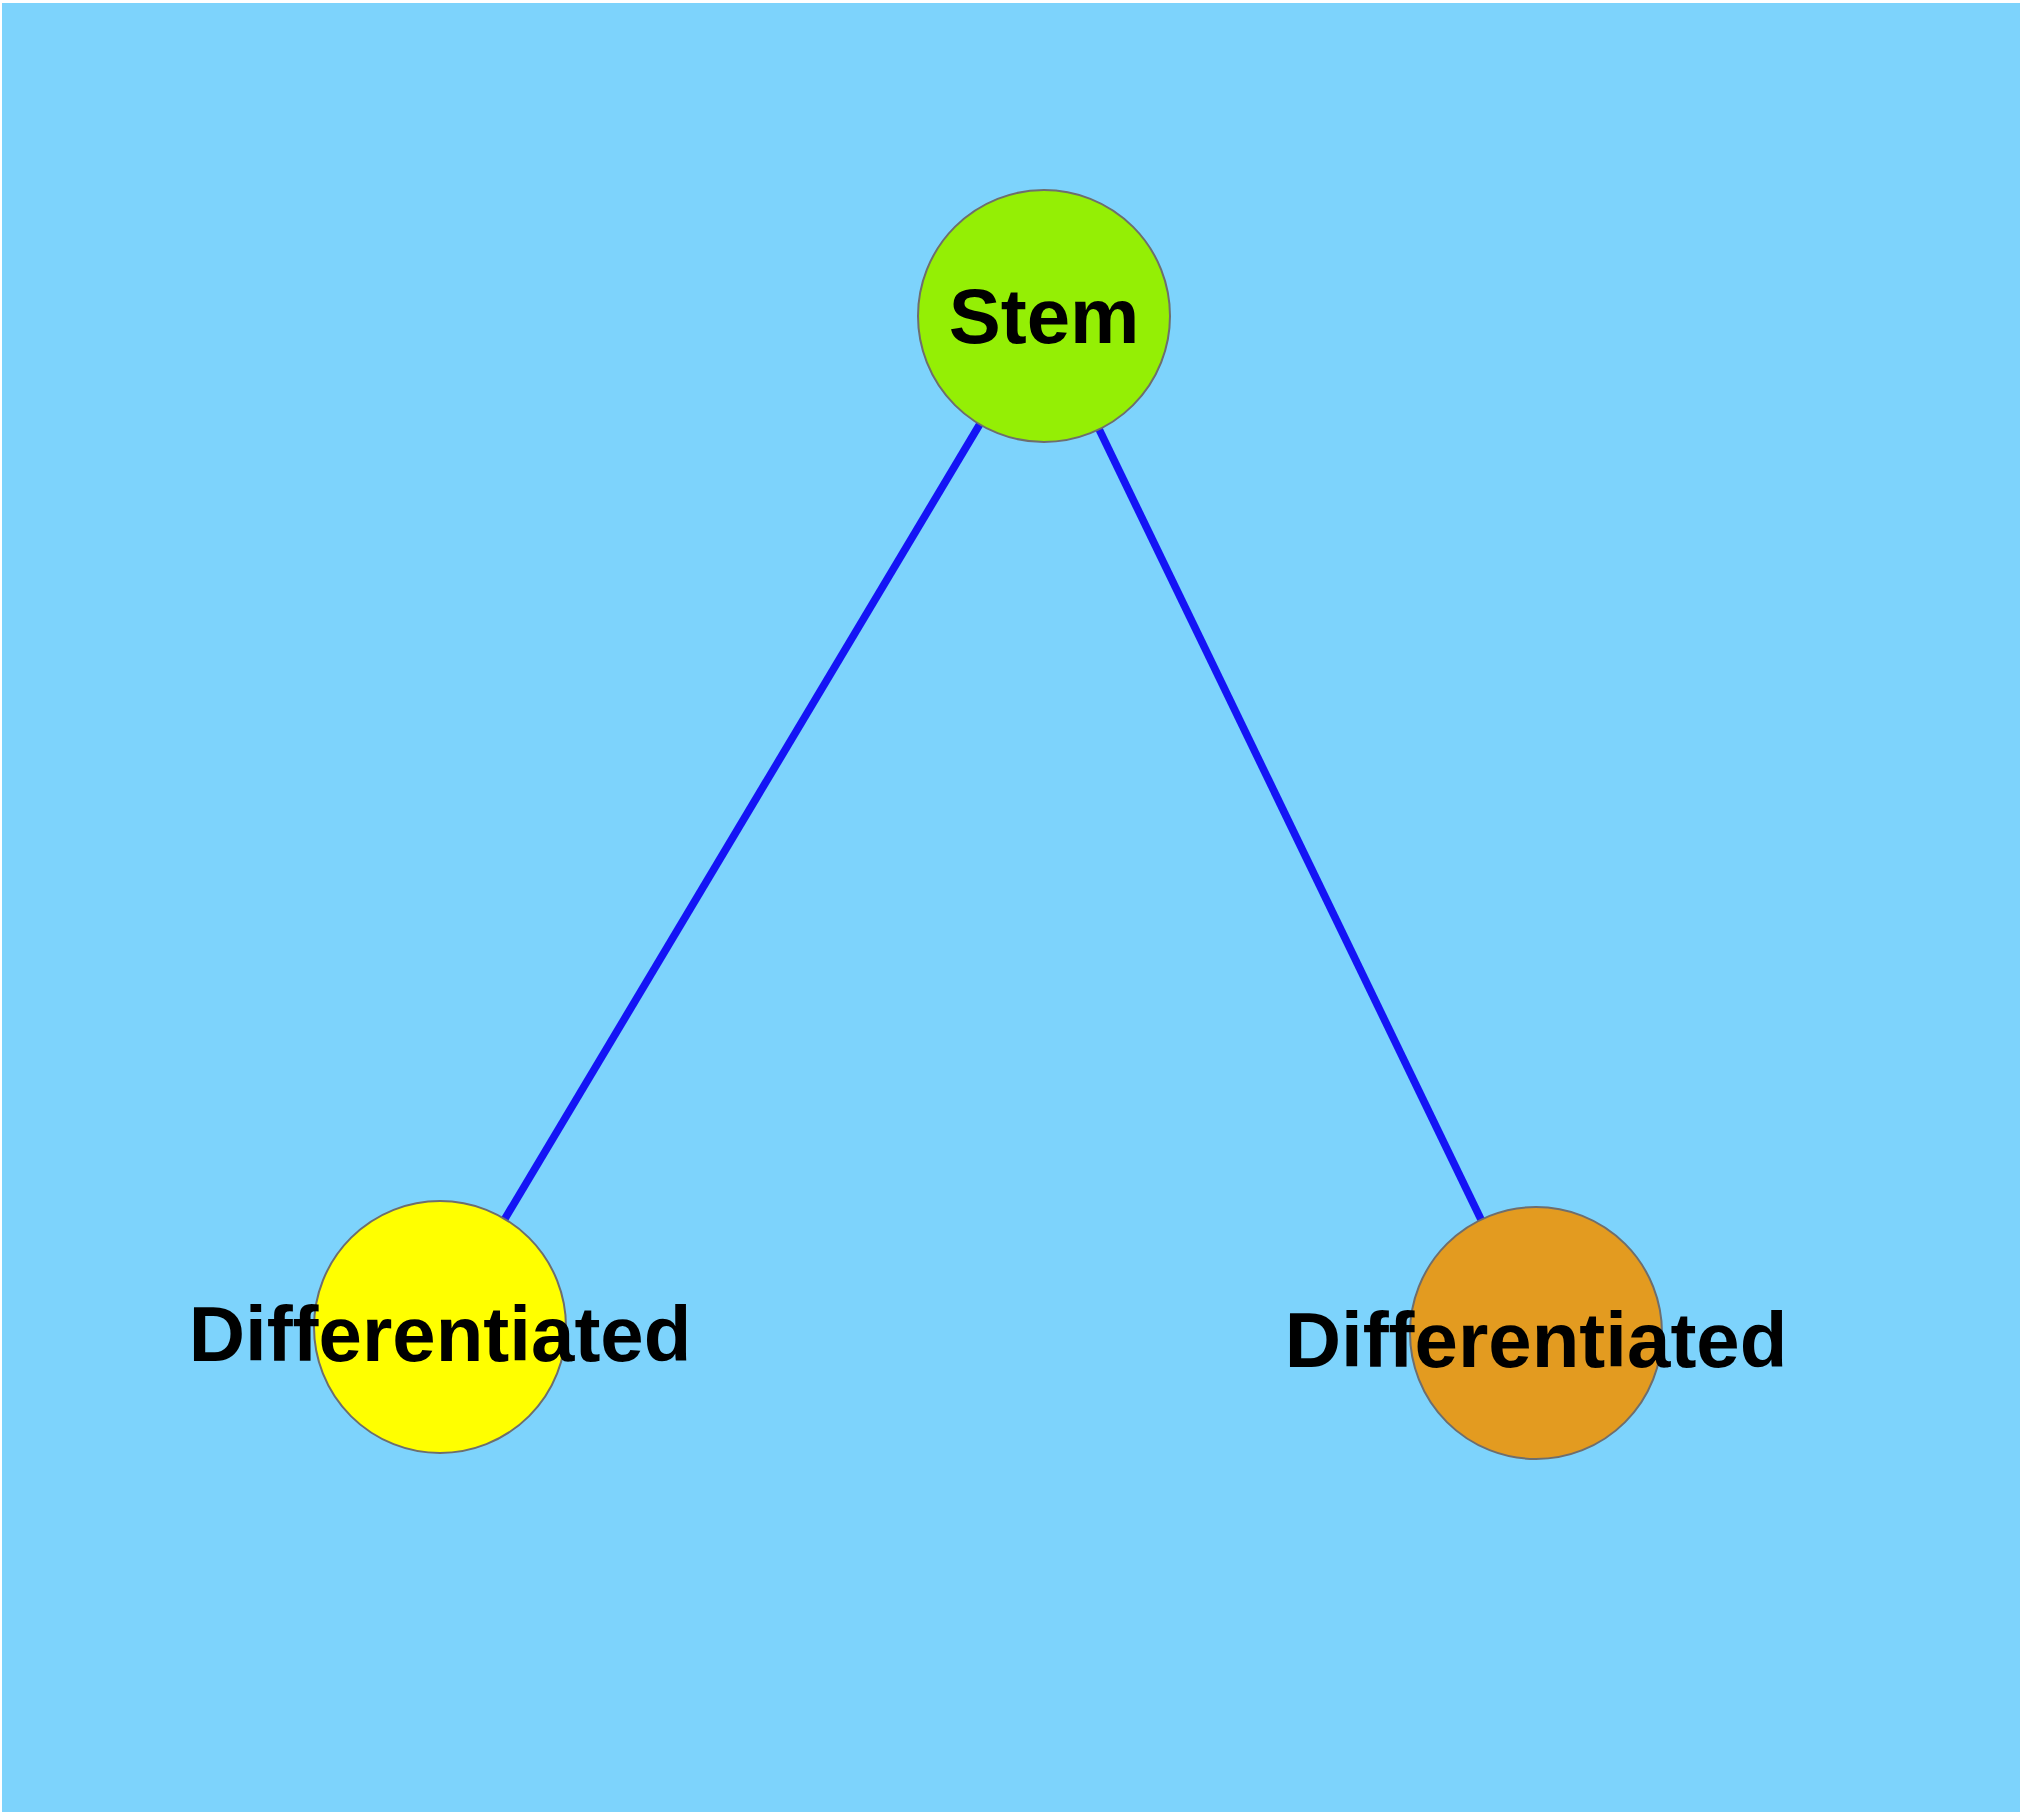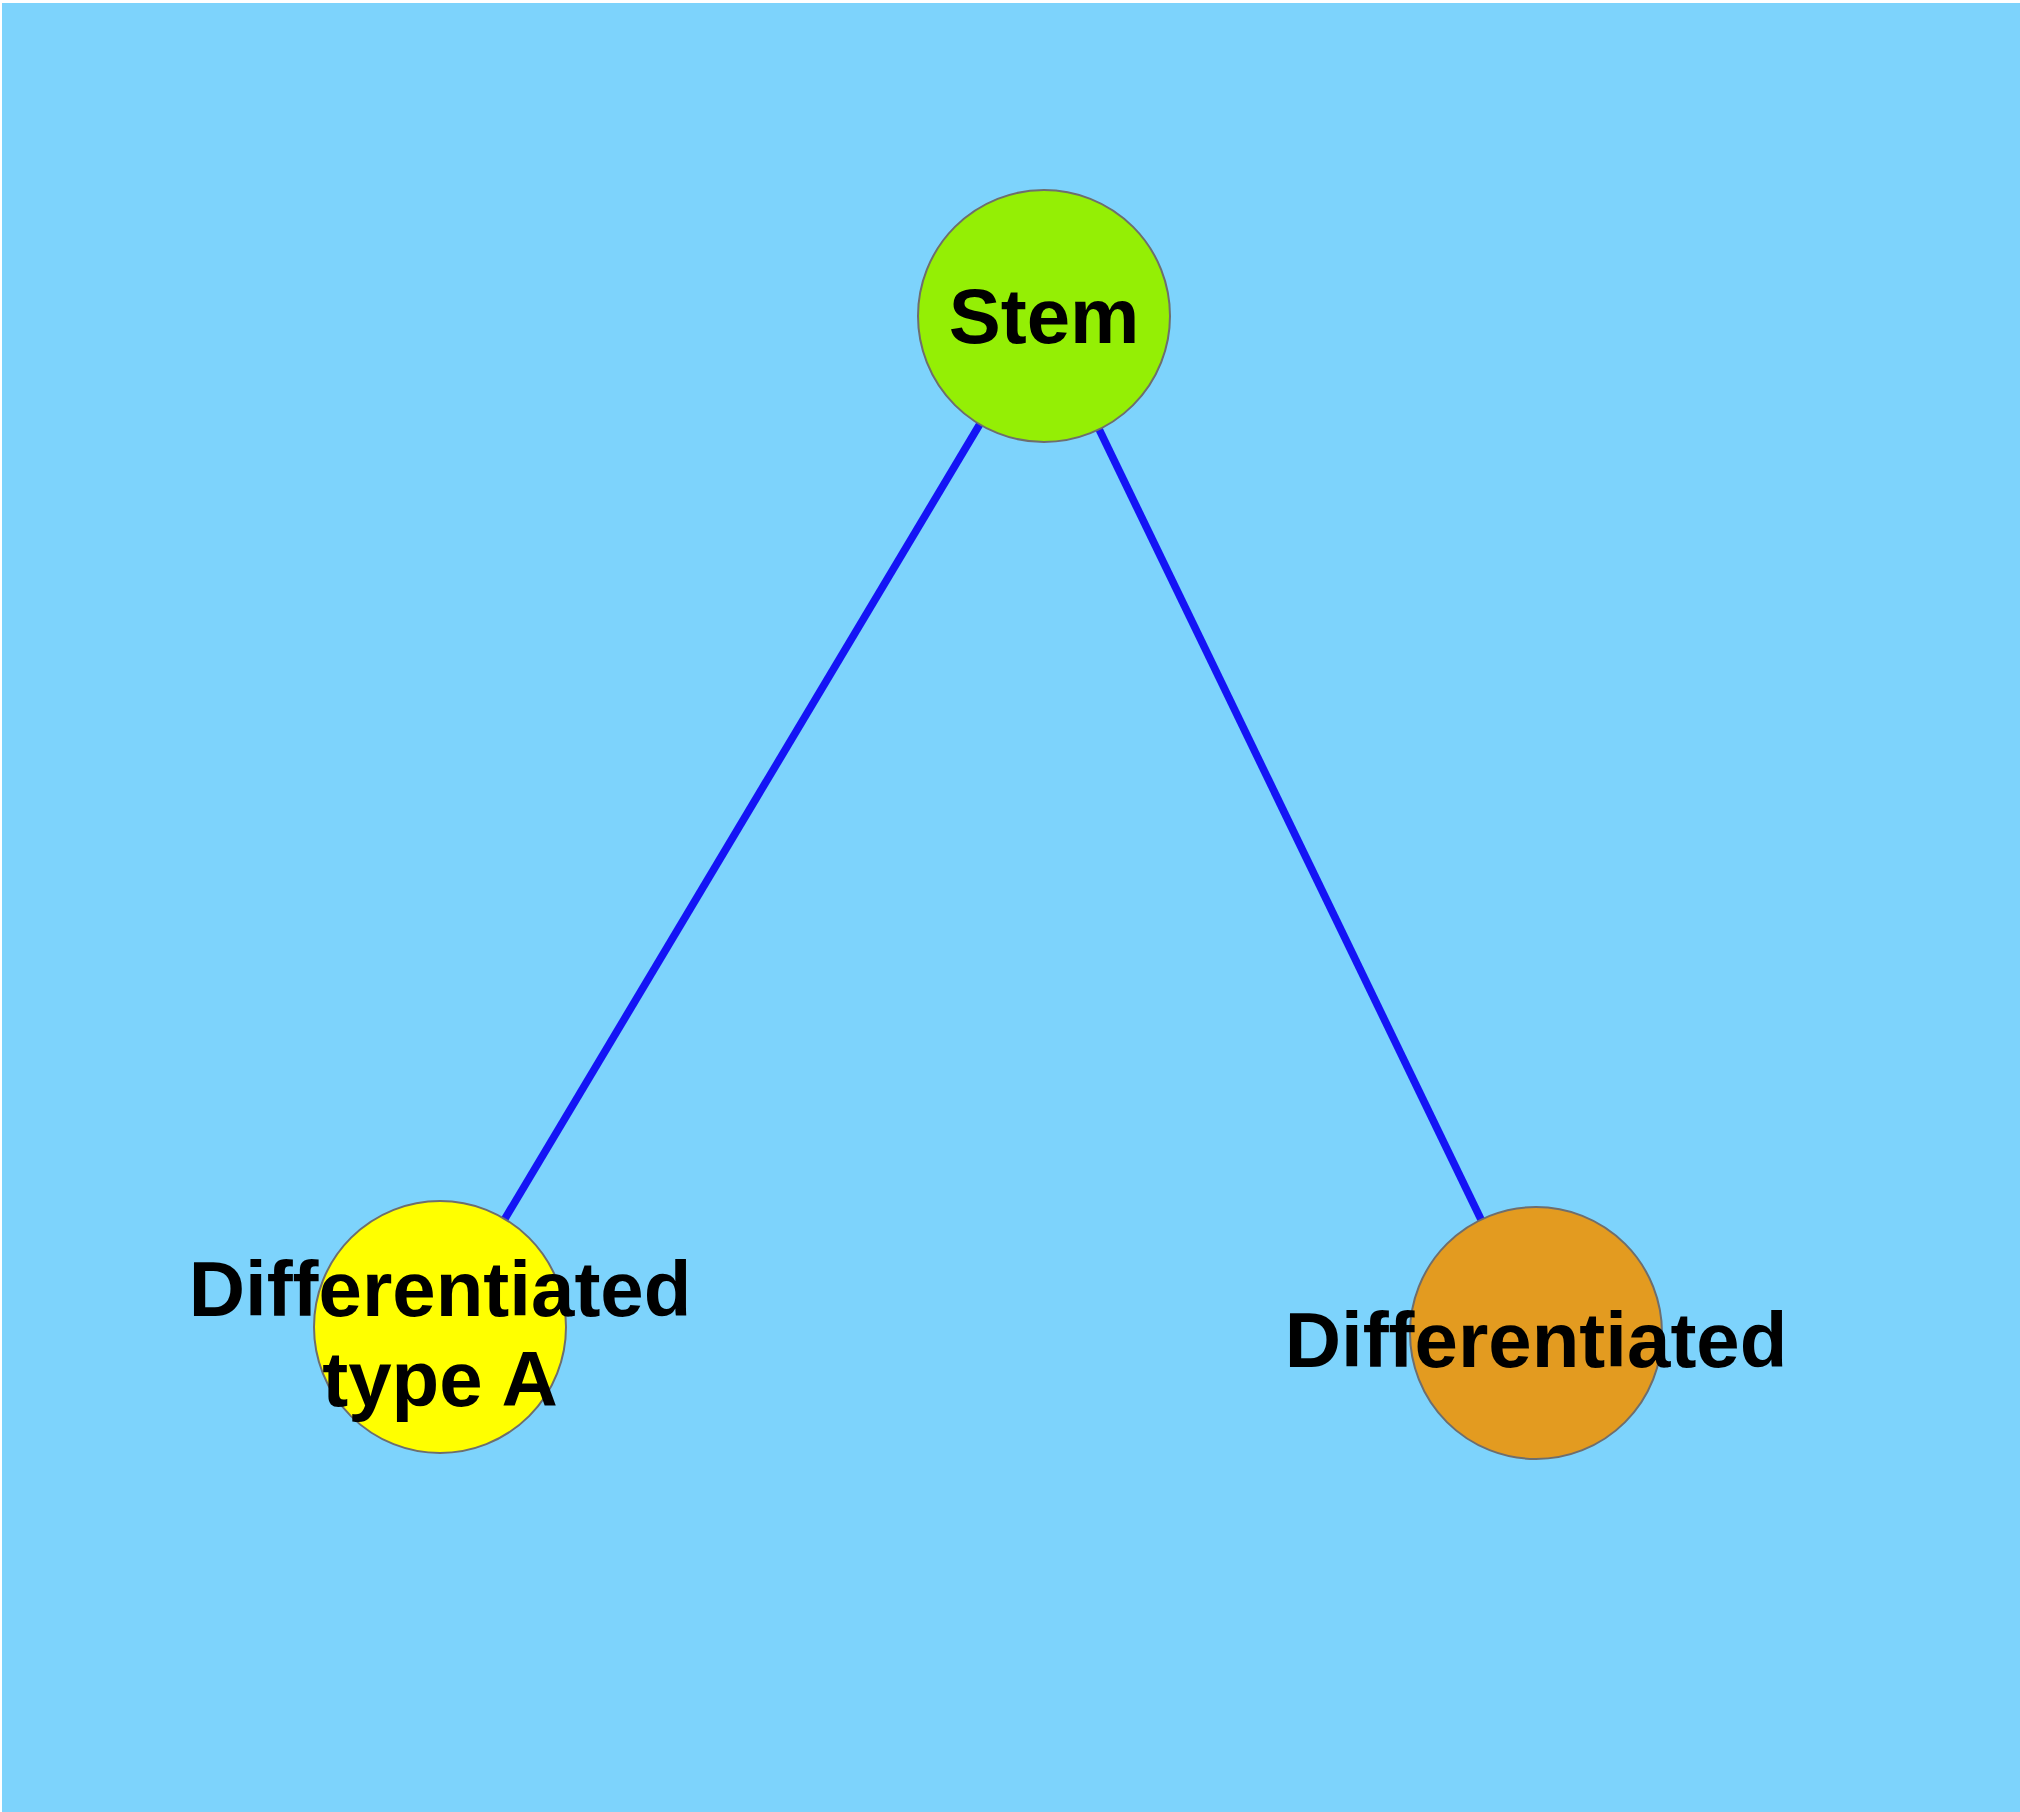--- a/index.html
+++ b/index.html
@@ -75,21 +75,20 @@
     <line x1="1232" y1="373" x2="1812" y2="1573" stroke-width="9" stroke="#1414F5"></line>
   </svg>
 
   <div class="node node-stem" style="background-color: rgb(148, 239, 5); border-color: rgb(110, 110, 110);">
     <div class="node-label">Stem</div>
   </div>
 
   <div class="node node-type-a" style="background-color: rgb(255, 255, 0); border-color: rgb(110, 110, 110);">
     <div class="node-label">
       <div>Differentiated</div>
-      <div>type A</div>
     </div>
   </div>
 
   <div class="node node-type-b" style="background-color: rgb(227, 155, 32); border-color: rgb(110, 110, 110);">
     <div class="node-label">
       <div>Differentiated</div>
     </div>
   </div>
 
   <div class="margin-strip-top"></div>

